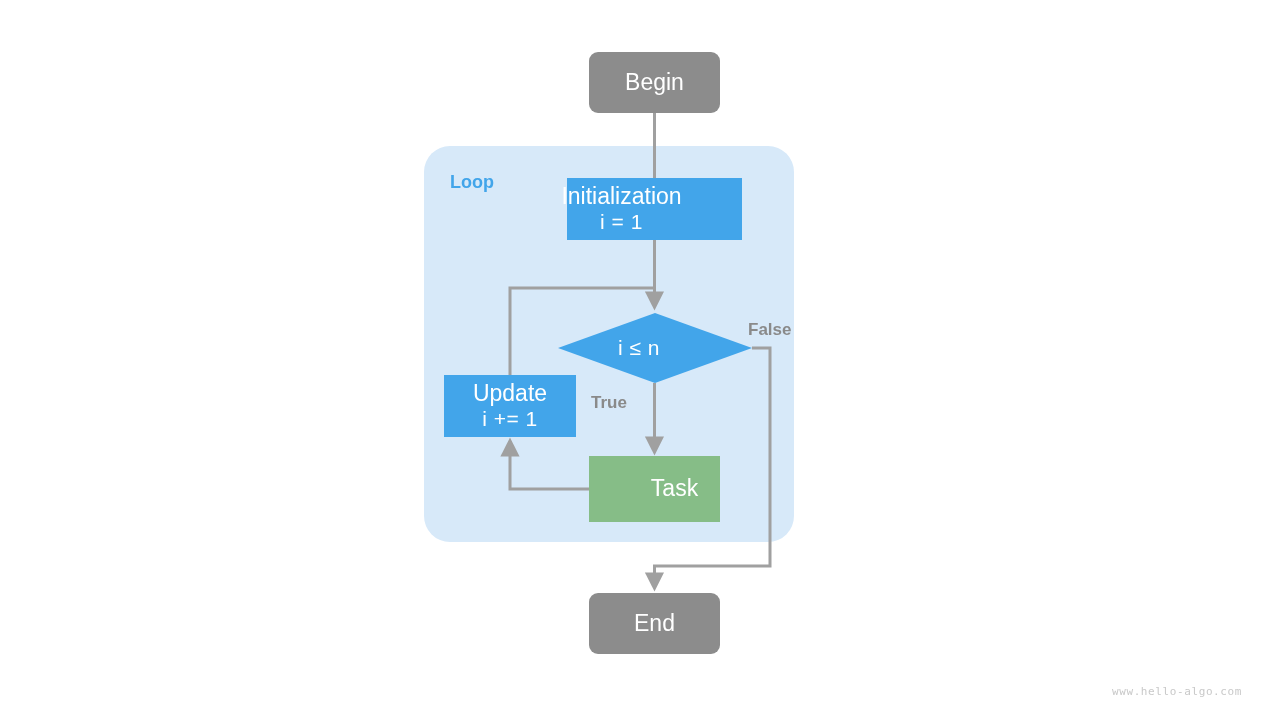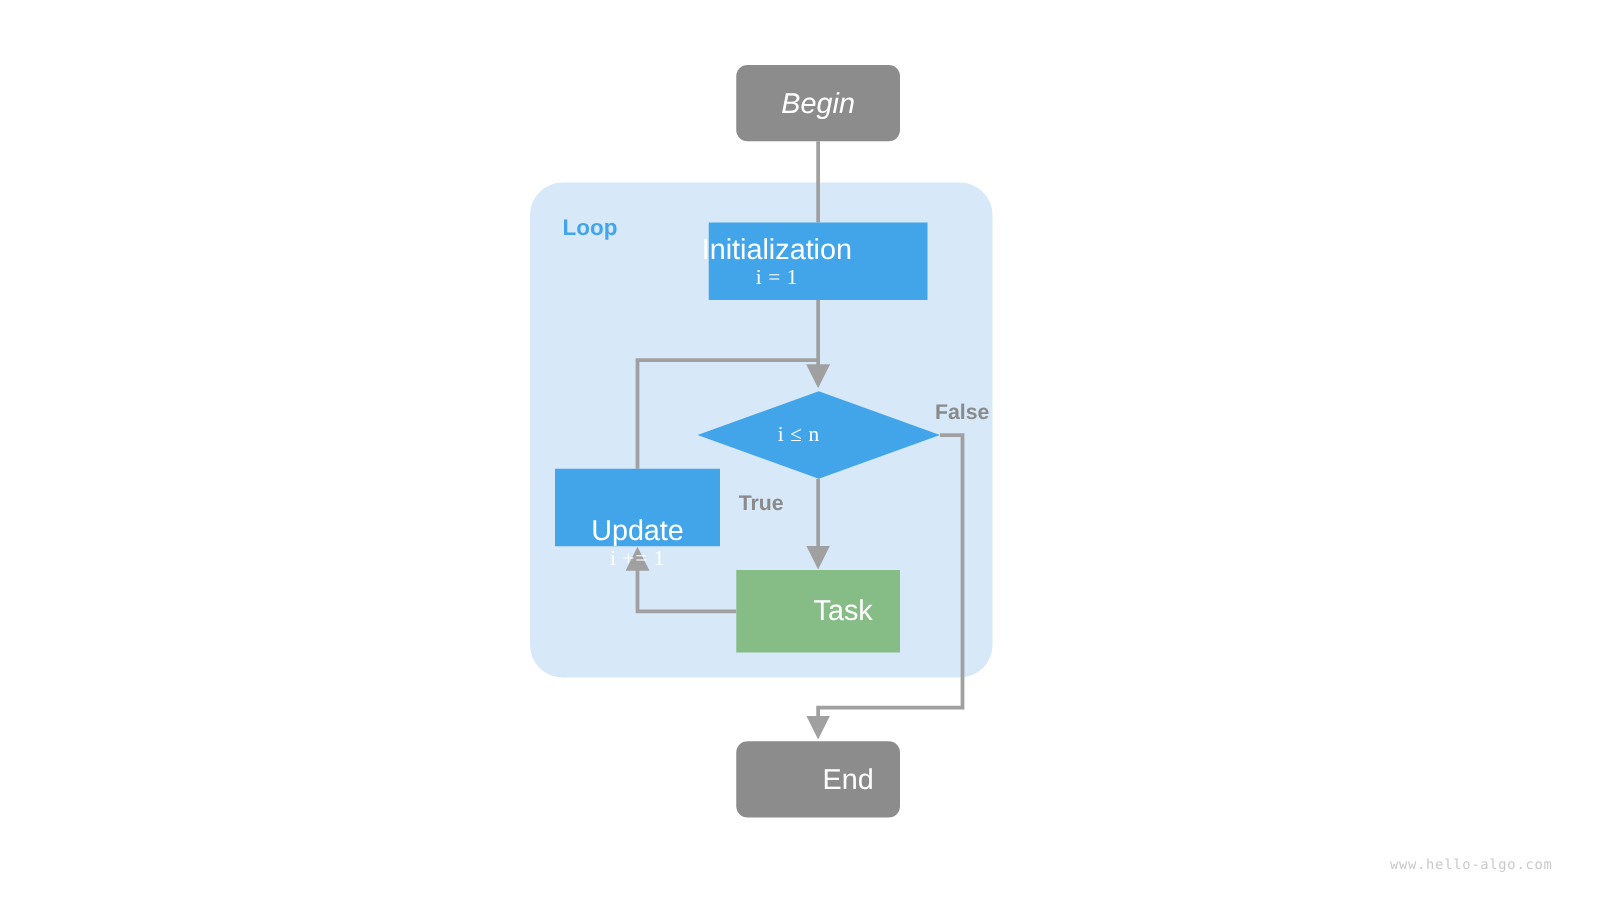--- a/index.html
+++ b/index.html
@@ -30,22 +30,22 @@
     color: #ffffff;
     pointer-events: none;
     line-height: 1.12;
   }
   .lbl-main {
     font-family: "Liberation Sans", sans-serif;
     font-size: 23px;
     white-space: nowrap;
   }
   .lbl-code {
-    font-family: Liberation Serif, serif;
-    font-size: 17px;
+    font-family: Liberation Sans, sans-serif;
+    font-size: 21px;
     white-space: nowrap;
     letter-spacing: 0.5px;
   }
   .edge-label {
     position: absolute;
     font-family: "Liberation Sans", sans-serif;
     font-size: 17px;
     font-weight: bold;
     color: #8a8a8a;
     white-space: nowrap;
@@ -101,43 +101,43 @@
 
   <rect x="444" y="375" width="132" height="62" fill="#42a5ea"></rect>
 
   <rect x="589" y="456" width="131" height="66" fill="#86bd87"></rect>
 
   <rect x="589" y="593" width="131" height="61" rx="9" ry="9" fill="#8c8c8c"></rect>
 </svg>
 
 <div class="group-label" style="left:450px; top:172px;">Loop</div>
 
-<div class="node-label" style="left:589px; top:52px; width:131px; height:61px;font-style:italic;">
+<div class="node-label" style="left:589px; top:52px; width:131px; height:61px;">
   <span class="lbl-main">Begin</span>
 </div>
 
 <div class="node-label" style="left:534px; top:178px; width:175px; height:62px;">
   <span class="lbl-main">Initialization</span>
   <span class="lbl-code">i = 1</span>
 </div>
 
 <div class="node-label" style="left:542px; top:313px; width:194px; height:70px;">
   <span class="lbl-code">i ≤ n</span>
 </div>
 
-<div class="node-label" style="left:444px; top:375px; width:132px; height:62px;margin-top:28px;">
+<div class="node-label" style="left:444px; top:375px; width:132px; height:62px;">
   <span class="lbl-main">Update</span>
   <span class="lbl-code">i += 1</span>
 </div>
 
 <div class="node-label" style="left:589px; top:456px; width:131px; height:66px;margin-left:20px;">
   <span class="lbl-main">Task</span>
 </div>
 
-<div class="node-label" style="left:589px; top:593px; width:131px; height:61px;margin-left:24px;">
+<div class="node-label" style="left:589px; top:593px; width:131px; height:61px;">
   <span class="lbl-main">End</span>
 </div>
 
 <div class="edge-label" style="left:591px; top:393px;">True</div>
 
 <div class="edge-label" style="left:748px; top:320px;">False</div>
 
 <div class="watermark">www.hello-algo.com</div>
 
 </body></html>

